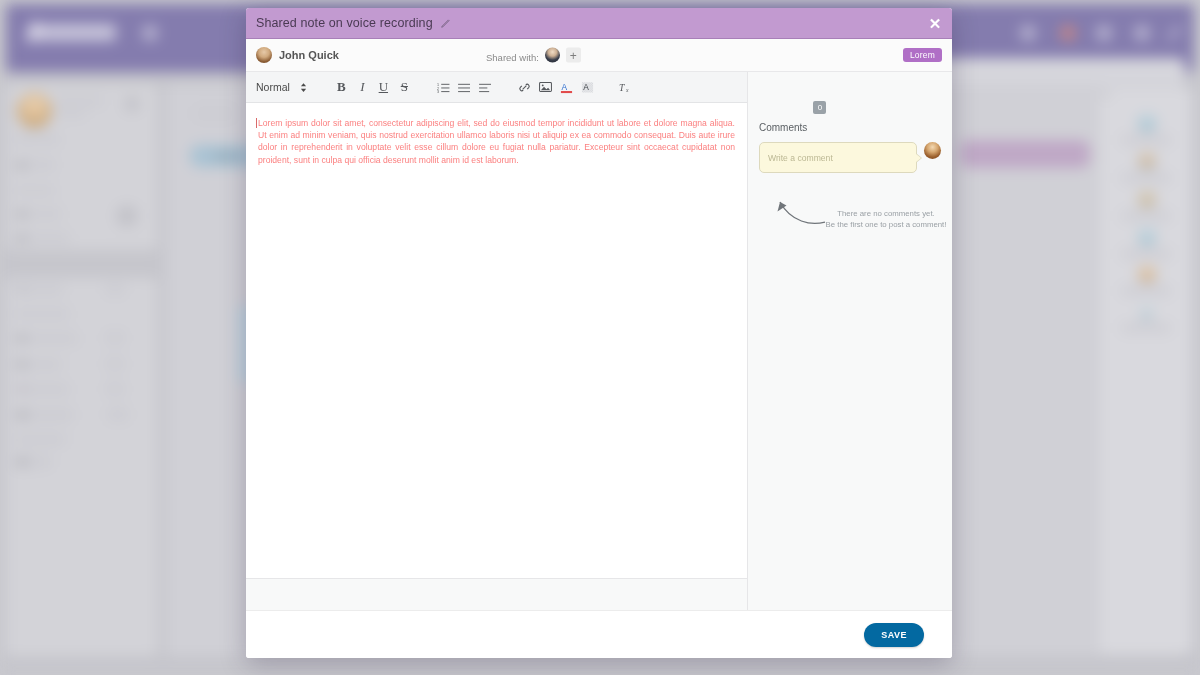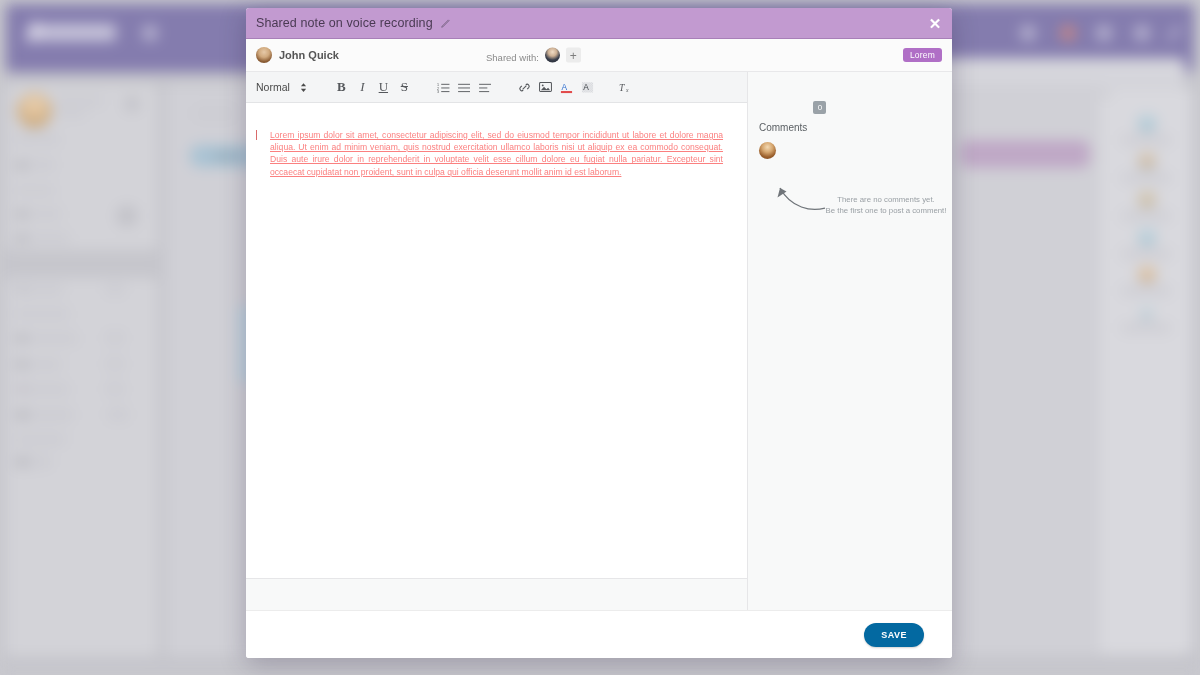--- a/index.html
+++ b/index.html
@@ -167,21 +167,21 @@
   .doc-text {
     color: #fb8080; font-size: 8.6px; line-height: 1.42;
     text-align: justify;
     position: relative;
   }
   .doc-caret {
     position: absolute; left: -2px; top: 1px;
     width: 1px; height: 10px; background: #d96a6a;
   }
   .doc-line1 { margin: 0 0 1px 0; text-align: left; }
-  .doc-para { margin: 12px; text-decoration: underline; }
+  .doc-para { margin: 0; }
 
   .editor-footer-strip {
     height: 32px; flex: 0 0 32px; background: #f8f9f9;
     border-top: 1px solid #e6e6e8;
   }
 
   .comments-col {
     flex: 1 1 auto; background: #f8f9f9;
     display: flex; flex-direction: column;
     padding: 10px 11px 0 11px;
@@ -458,20 +458,24 @@
       <div class="editor-footer-strip"></div>
     </div>
 
     <div class="comments-col">
       <div class="comments-head">
         <span class="comments-title">Comments</span>
         <span class="comments-count">0</span>
       </div>
 
       <div class="comment-row">
+        <div class="comment-input-wrap">
+          <input class="comment-input" type="text" placeholder="Write a comment" style="">
+          <span class="bubble-tail"></span>
+        </div>
         <span class="av av-comment"></span>
       </div>
 
       <div class="empty-note">
         <span class="empty-arrow">
           <svg width="62" height="42" viewBox="0 0 62 42">
             <path d="M58 36 C44 40, 24 36, 13 16" fill="none" stroke="#70757a" stroke-width="1.3"></path>
             <path d="M13 16 L10.5 25.5 L19.5 19.5 Z" fill="#70757a"></path>
           </svg>
         </span>

